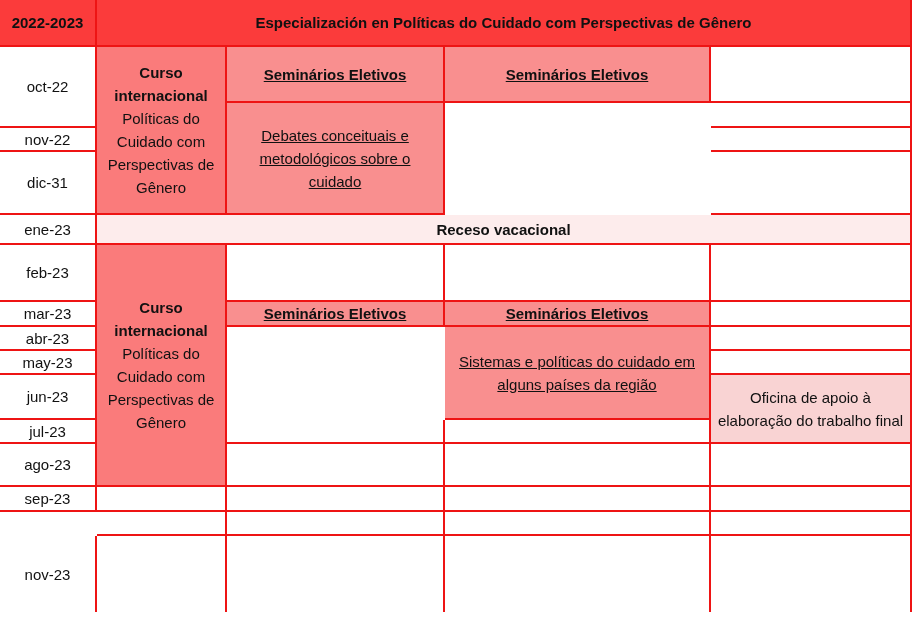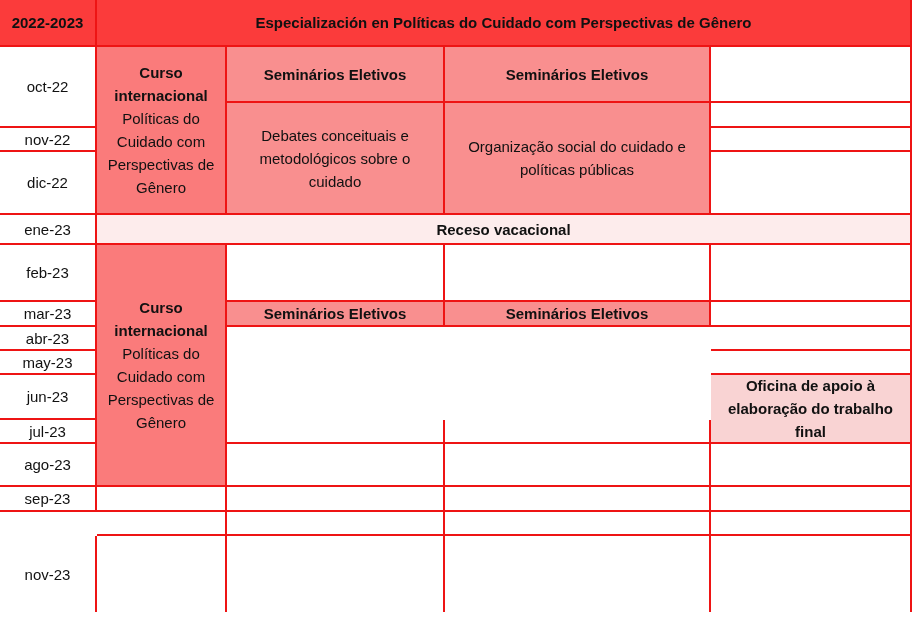--- a/index.html
+++ b/index.html
@@ -26,23 +26,23 @@
     text-align:center;
     border-right:2px solid var(--border-red);
     border-bottom:2px solid var(--border-red);
     line-height:23px;
     overflow:hidden;
   }
   .nb{border-bottom:none;}
   .bold{font-weight:bold;}
   .red{background:var(--header-red);}
   .salmon{background:var(--block-salmon);}
-  .seminar{background:var(--seminar-salmon);}
+  .seminar{background:var(--seminar-salmon);text-decoration:underline;}
   .receso{background:var(--receso-pink);}
-  .oficina{background:var(--oficina-pink);font-weight:bold;}
+  .oficina{background:var(--oficina-pink);}
   .inner{padding:2px 6px;}
   .curso .inner{max-width:120px;}
 </style>
 </head>
 <body>
 
 <div class="grid">
 
   <div class="cell red bold" style="grid-area:1/1/2/2">
     <span>2022-2023</span>
@@ -51,21 +51,21 @@
     <span>Especialización en Políticas do Cuidado com Perspectivas de Gênero</span>
   </div>
 
   <div class="cell" style="grid-area:2/1/4/2">
       <span>oct-22</span>
     </div>
   <div class="cell" style="grid-area:4/1/5/2">
       <span>nov-22</span>
     </div>
   <div class="cell" style="grid-area:5/1/6/2">
-      <span>dic-22</span>
+      <span>dic-31</span>
     </div>
   <div class="cell" style="grid-area:6/1/7/2">
       <span>ene-23</span>
     </div>
   <div class="cell" style="grid-area:7/1/8/2">
       <span>feb-23</span>
     </div>
   <div class="cell" style="grid-area:8/1/9/2">
       <span>mar-23</span>
     </div>
@@ -99,23 +99,20 @@
   </div>
   <div class="cell seminar bold" style="grid-area:2/3/3/4">
     <span>Seminários Eletivos</span>
   </div>
   <div class="cell seminar" style="grid-area:3/3/6/4">
     <div class="inner">Debates conceituais e metodológicos sobre o cuidado</div>
   </div>
   <div class="cell seminar bold" style="grid-area:2/4/3/5">
     <span>Seminários Eletivos</span>
   </div>
-  <div class="cell seminar" style="grid-area:3/4/6/5">
-    <div class="inner">Organização social do cuidado e políticas públicas</div>
-  </div>
   <div class="cell" style="grid-area:2/5/3/6"></div>
   <div class="cell" style="grid-area:3/5/4/6"></div>
   <div class="cell" style="grid-area:4/5/5/6"></div>
   <div class="cell" style="grid-area:5/5/6/6"></div>
 
   <div class="cell receso bold" style="grid-area:6/2/7/6">
     <span>Receso vacacional</span>
   </div>
 
   <div class="cell salmon curso" style="grid-area:7/2/14/3">
@@ -128,20 +125,23 @@
   <div class="cell" style="grid-area:7/3/8/4"></div>
   <div class="cell seminar bold" style="grid-area:8/3/9/4">
     <span>Seminários Eletivos</span>
   </div>
   <div class="cell" style="grid-area:12/3/13/4"></div>
   <div class="cell" style="grid-area:13/3/14/4"></div>
 
   <div class="cell" style="grid-area:7/4/8/5"></div>
   <div class="cell seminar bold" style="grid-area:8/4/9/5">
     <span>Seminários Eletivos</span>
+  </div>
+  <div class="cell seminar" style="grid-area:9/4/12/5">
+    <div class="inner">Sistemas e políticas do cuidado em alguns países da região</div>
   </div>
   <div class="cell" style="grid-area:12/4/13/5"></div>
   <div class="cell" style="grid-area:13/4/14/5"></div>
 
   <div class="cell" style="grid-area:7/5/8/6"></div>
   <div class="cell" style="grid-area:8/5/9/6"></div>
   <div class="cell" style="grid-area:9/5/10/6"></div>
   <div class="cell" style="grid-area:10/5/11/6"></div>
   <div class="cell oficina" style="grid-area:11/5/13/6">
     <div class="inner">Oficina de apoio à elaboração do trabalho final</div>

